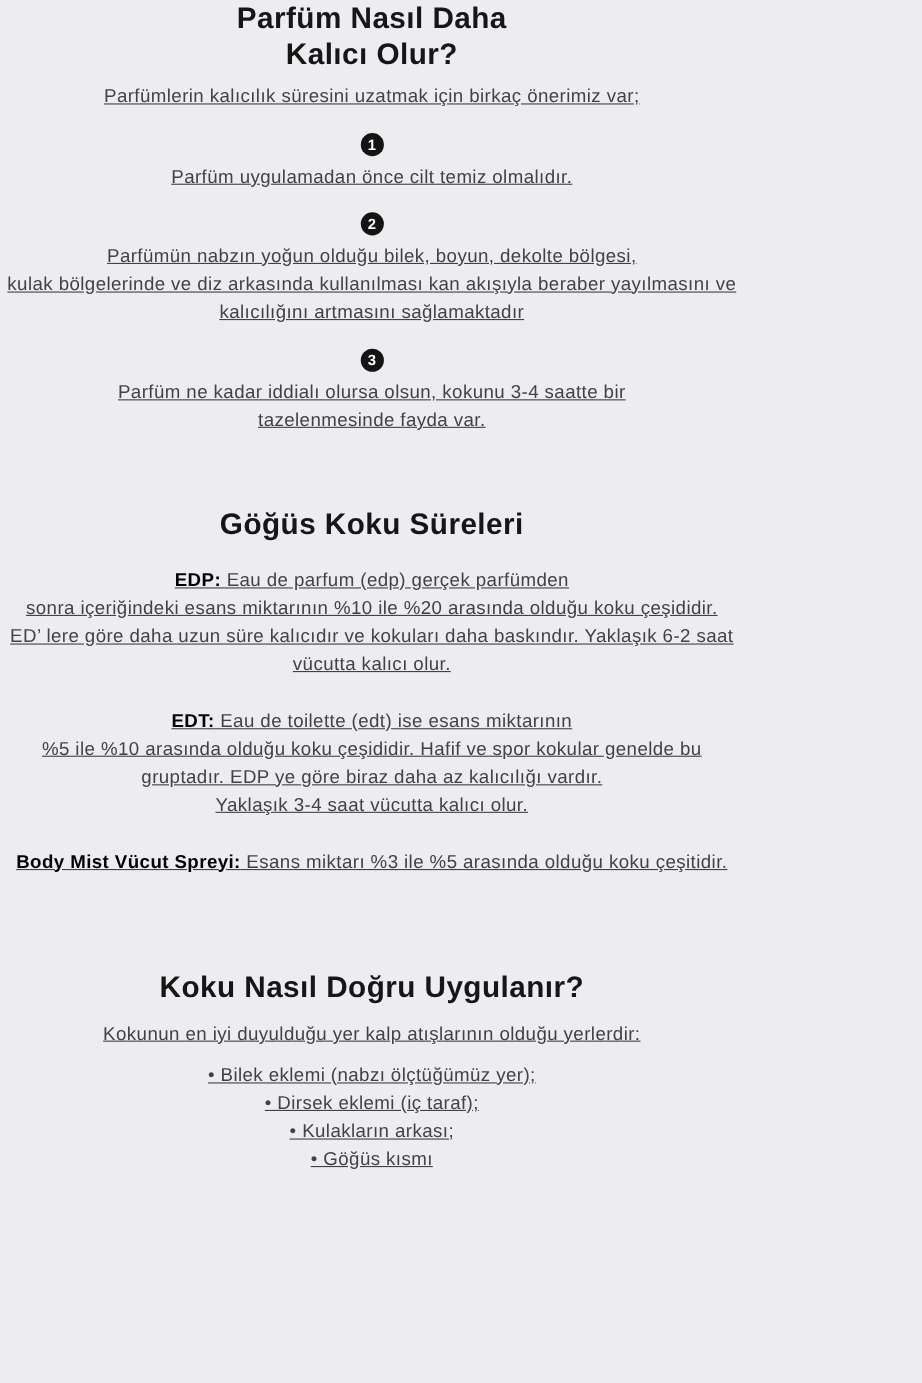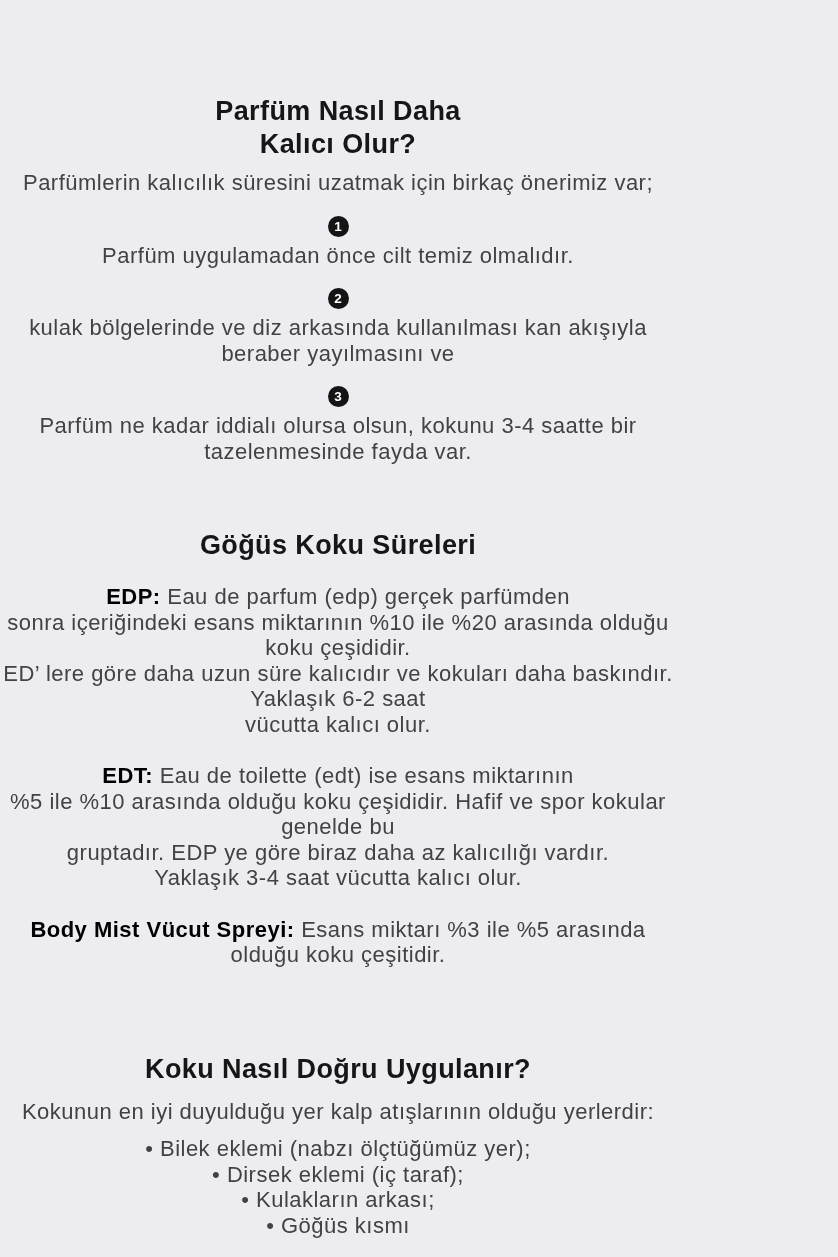--- a/index.html
+++ b/index.html
@@ -9,36 +9,36 @@
     background: var(--bg, #ededf1);
   }
   .page {
     width: 676px;
     height: 1257px;
     margin: 0;
     background: var(--bg, #ededf1);
     overflow: hidden;
     text-align: center;
     color: var(--body, #424242);
-    padding-top: 95px;
   }
   h1, h2 {
     margin: 0;
     font-size: 27px;
     line-height: 33px;
     font-weight: 700;
     color: var(--heading, #161616);
     letter-spacing: 0.015em;
   }
   .title-line { display: block; }
   .body-text, .intro, .step-lines, .entry, .bullets {
-    font-size: 22px;
+    font-size: 17px;
     line-height: 25.5px;
     font-weight: 400;
     letter-spacing: 0.022em;
+    text-decoration: underline;
   }
   .intro { margin: 9px 0 0 0; }
   .step { margin-top: 20px; }
   .badge {
     display: block;
     width: 21px;
     height: 21px;
     margin: 0 auto 6px auto;
     border-radius: 50%;
     background: var(--badge-bg, #141414);
@@ -71,21 +71,23 @@
   <div class="step">
     <span class="badge">1</span>
     <div class="step-lines">
             <span class="line">Parfüm uygulamadan önce cilt temiz olmalıdır.</span>
           </div>
   </div>
 
   <div class="step">
     <span class="badge">2</span>
     <div class="step-lines">
+            <span class="line">Parfümün nabzın yoğun olduğu bilek, boyun, dekolte bölgesi,</span>
             <span class="line">kulak bölgelerinde ve diz arkasında kullanılması kan akışıyla beraber yayılmasını ve</span>
+            <span class="line">kalıcılığını artmasını sağlamaktadır</span>
           </div>
   </div>
 
   <div class="step">
     <span class="badge">3</span>
     <div class="step-lines">
             <span class="line">Parfüm ne kadar iddialı olursa olsun, kokunu 3-4 saatte bir</span>
             <span class="line">tazelenmesinde fayda var.</span>
           </div>
   </div>

